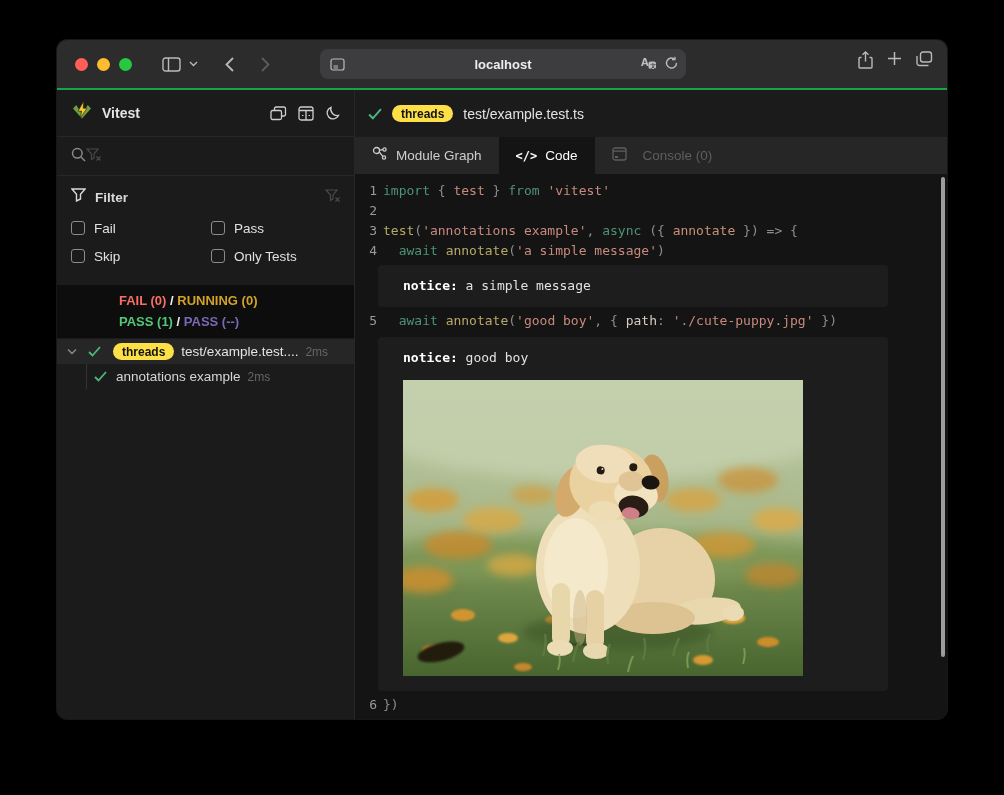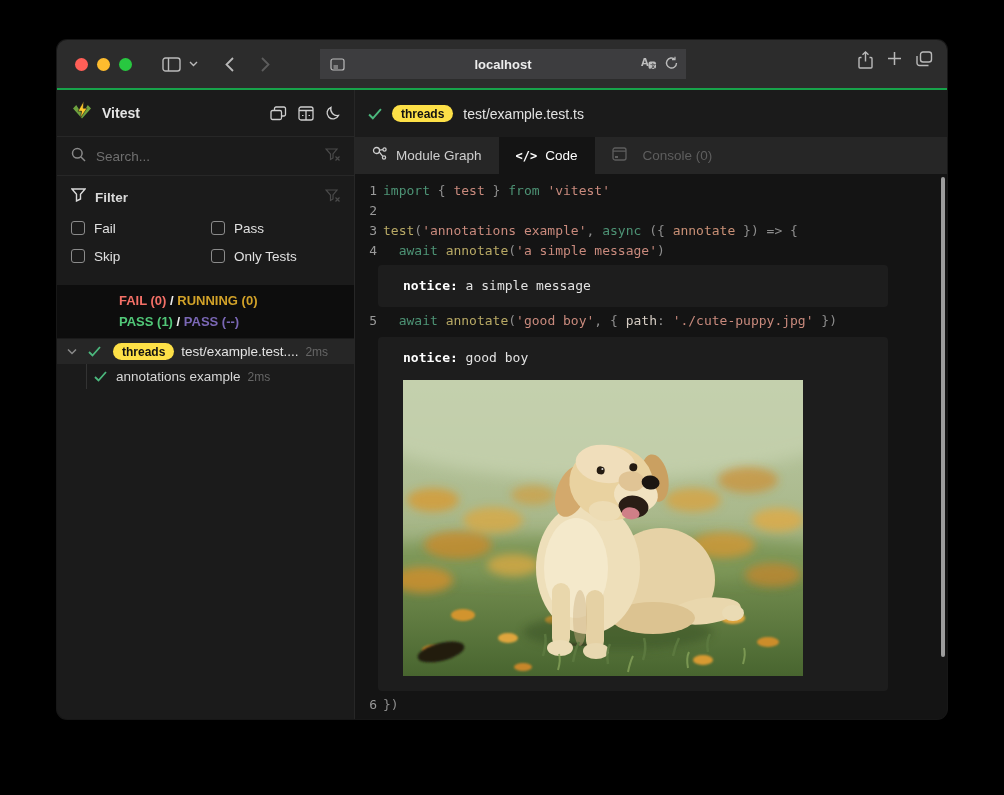--- a/index.html
+++ b/index.html
@@ -10,21 +10,21 @@
             box-shadow:0 0 0 1px rgba(255,255,255,.09), 0 22px 60px rgba(0,0,0,.8); }
   
   .chrome { position:absolute; left:0; top:0; right:0; height:48px; background:#2c2c2c;
             display:flex; align-items:center; }
   .traffic { display:flex; gap:9px; margin-left:18px; }
   .light { width:13px; height:13px; border-radius:50%; }
   .chrome-btn { color:#b9b9b9; display:flex; align-items:center; justify-content:center;
                 width:26px; height:26px; }
   .chrome-btn.disabled { color:#5d5d5d; }
   .url-field { position:absolute; left:263px; top:9px; width:366px; height:30px;
-               background:#3d3d3f; border-radius:0; display:flex; align-items:center;
+               background:#3d3d3f; border-radius:8px; display:flex; align-items:center;
                color:#ededed; font-size:13px; font-weight:600; }
   .url-text { position:absolute; left:0; right:0; text-align:center; }
   .uf-left { position:absolute; left:10px; color:#bdbdbd; display:flex; }
   .uf-right { position:absolute; right:8px; display:flex; gap:8px; color:#bdbdbd; }
   .chrome-right { position:absolute; right:14px; top:11px; display:flex; gap:14px; color:#b9b9b9; }
   .accent-line { position:absolute; left:0; top:48px; right:0; height:2px; }
   
   .sidebar { position:absolute; left:0; top:50px; bottom:0; width:298px; background:#1b1b1b;
              border-right:1px solid #272727; color:#d9d9d9; }
   .main { position:absolute; left:298px; top:50px; bottom:0; right:0; background:#1b1b1b; }
@@ -193,21 +193,20 @@
       </span>
     </div>
 
     <div class="sb-search">
       <span>
         <svg width="15" height="15" viewBox="0 0 15 15" fill="none" stroke="currentColor" stroke-width="1.5">
           <circle cx="6.3" cy="6.3" r="4.8"></circle>
             <line x1="10" y1="10" x2="14" y2="14"></line>
         </svg>
       </span>
-      <span class="search-ph">Search...</span>
       <span class="dim-icon">
         <svg width="15" height="13" viewBox="0 0 15 13" fill="none" stroke="currentColor" stroke-width="1.2">
           <path d="M1 1h11L8 6v4l-2.5 1.5V6z"></path>
             <path d="M10.5 8.5l4 4M14.5 8.5l-4 4"></path>
         </svg>
       </span>
     </div>
 
     <div class="sb-filter">
       <div class="filter-title-row">

